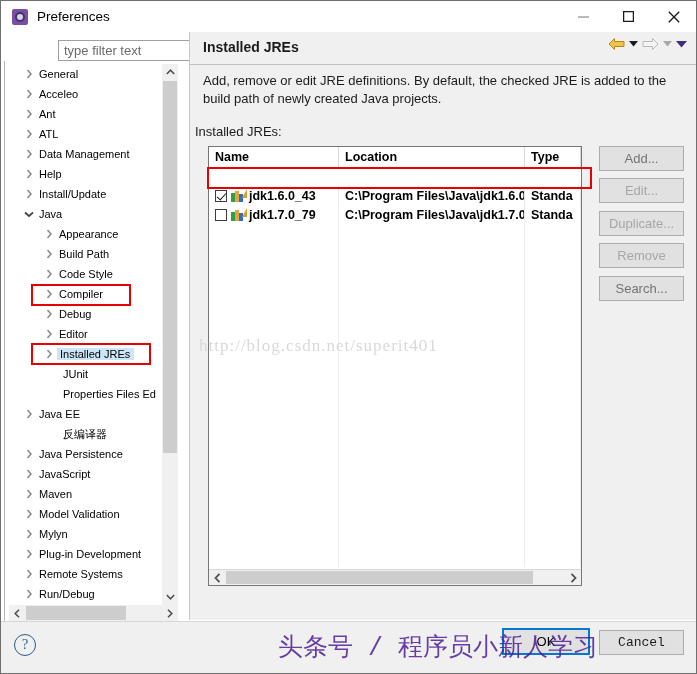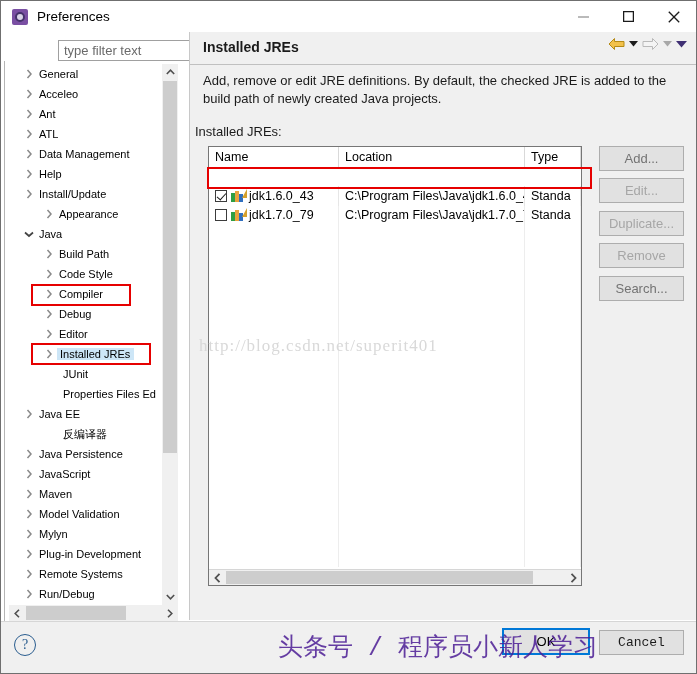--- a/index.html
+++ b/index.html
@@ -218,20 +218,21 @@
 
   
   #table {
     position: absolute;
     left: 18px; top: 114px;
     width: 374px; height: 440px;
     border: 1px solid #767676;
     background: #ffffff;
     box-sizing: border-box;
     overflow: hidden;
+    font-weight: bold;
   }
   #thead {
     display: flex;
     height: 20px;
     background: #ffffff;
     border-bottom: 1px solid #d9d9d9;
     font-size: 12.5px;
   }
   #thead .th {
     display: flex; align-items: center;
@@ -507,35 +508,35 @@
           <span class="lbl">Help</span>
         </div>
         <div class="tree-item lvl1">
           <span class="chev">
             <svg width="7" height="10" viewBox="0 0 7 10">
               <polyline points="1.5,1 5,5 1.5,9" fill="none" stroke="#8a8a8a" stroke-width="1.5"></polyline>
             </svg>
           </span>
           <span class="lbl">Install/Update</span>
         </div>
-        <div class="tree-item lvl2">
-          <span class="chev">
-            <svg width="7" height="10" viewBox="0 0 7 10">
-              <polyline points="1.5,1 5,5 1.5,9" fill="none" stroke="#8a8a8a" stroke-width="1.5"></polyline>
-            </svg>
-          </span>
-          <span class="lbl">Appearance</span>
-        </div>
         <div class="tree-item lvl1">
           <span class="chev">
             <svg width="10" height="7" viewBox="0 0 10 7">
               <polyline points="1,1.5 5,5 9,1.5" fill="none" stroke="#444" stroke-width="1.7"></polyline>
             </svg>
           </span>
           <span class="lbl">Java</span>
+        </div>
+        <div class="tree-item lvl2">
+          <span class="chev">
+            <svg width="7" height="10" viewBox="0 0 7 10">
+              <polyline points="1.5,1 5,5 1.5,9" fill="none" stroke="#8a8a8a" stroke-width="1.5"></polyline>
+            </svg>
+          </span>
+          <span class="lbl">Appearance</span>
         </div>
         <div class="tree-item lvl2">
           <span class="chev">
             <svg width="7" height="10" viewBox="0 0 7 10">
               <polyline points="1.5,1 5,5 1.5,9" fill="none" stroke="#8a8a8a" stroke-width="1.5"></polyline>
             </svg>
           </span>
           <span class="lbl">Build Path</span>
         </div>
         <div class="tree-item lvl2">

